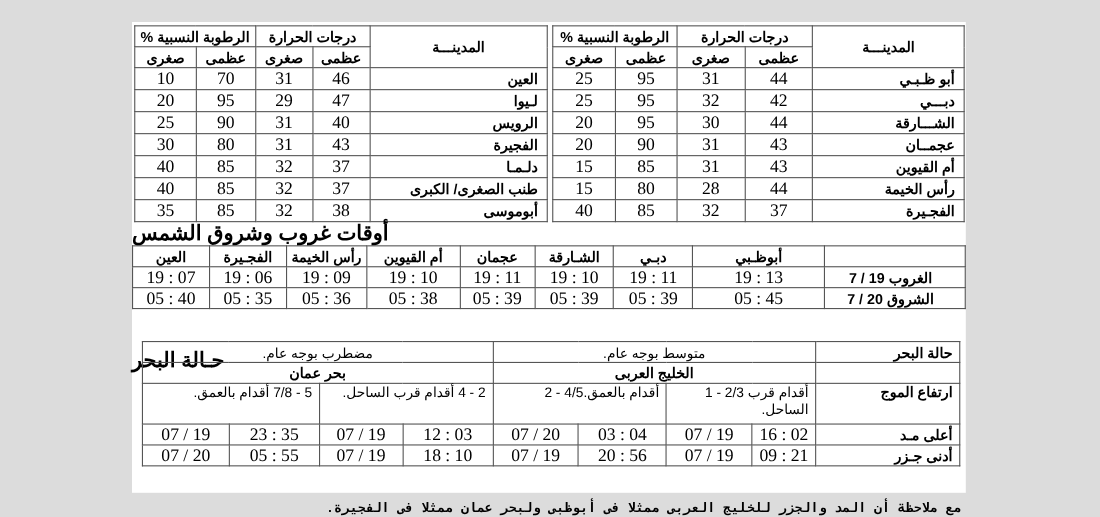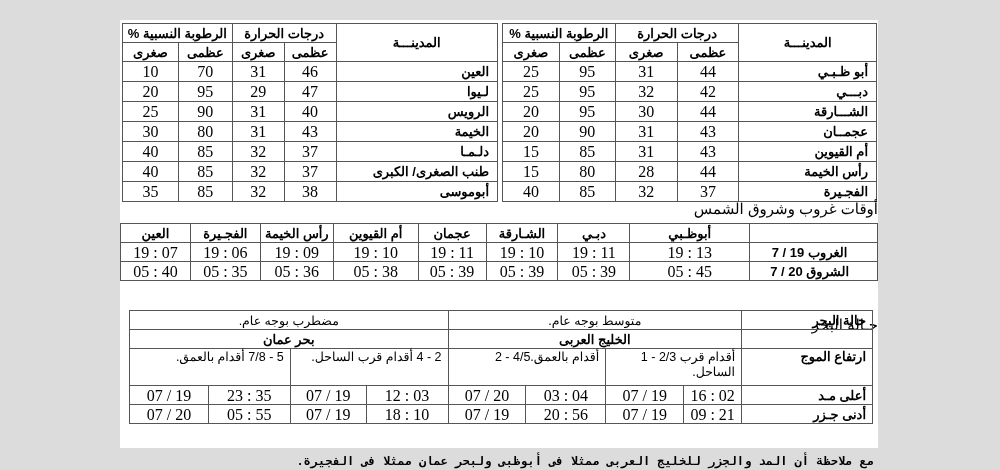--- a/index.html
+++ b/index.html
@@ -18,21 +18,21 @@
 
   
   .wt { top:3px; height:172px; }
   .wt td { height:19px; }
   .wt .h1 td { height:18px; }
   .wt .h2 td { height:18px; }
   .wt .city { text-align:right; padding-right:8px; }
   #wt-left { left:2px; width:376px; }
   #wt-right { left:382px; width:375px; }
 
-  .title { position:absolute; font-family:"Liberation Sans", sans-serif; font-weight:normal; direction:rtl; font-size:15px; text-align:right; }
+  .title { position:absolute; font-family:"Liberation Sans", sans-serif; font-weight:bold; direction:rtl; font-size:19px; text-align:left; }
   #sun-title { left:0; width:758px; top:180px; }
   #sea-title { left:0; width:758px; top:267px;margin-top:29px; }
 
   #sun { left:0; top:203px; width:758px; }
   #sun td { height:18px; }
   #sun .rowlabel { text-align:center; padding-right:8px; }
 
   #sea { left:9px; top:290px; width:744px; }
   #sea td { height:18px; }
   #sea td.txt { text-align:right; padding-right:6px; }
@@ -84,21 +84,21 @@
           <td class="num">90</td>
           <td class="num">31</td>
           <td class="num">40</td>
           <td class="arb city">الرويس</td>
         </tr>
     <tr>
           <td class="num">30</td>
           <td class="num">80</td>
           <td class="num">31</td>
           <td class="num">43</td>
-          <td class="arb city">الخيمة</td>
+          <td class="arb city">الفجيرة</td>
         </tr>
     <tr>
           <td class="num">40</td>
           <td class="num">85</td>
           <td class="num">32</td>
           <td class="num">37</td>
           <td class="arb city">دلـمـا</td>
         </tr>
     <tr>
           <td class="num">40</td>

